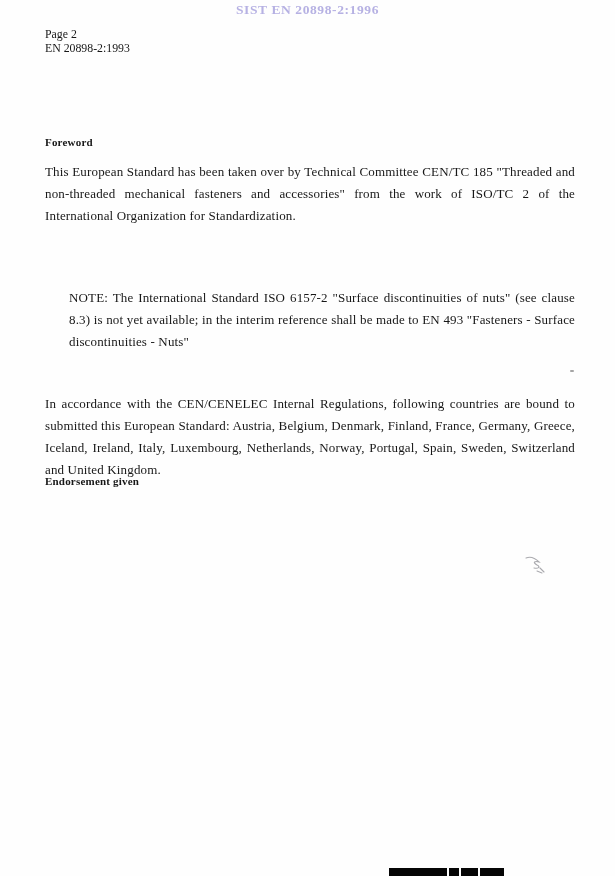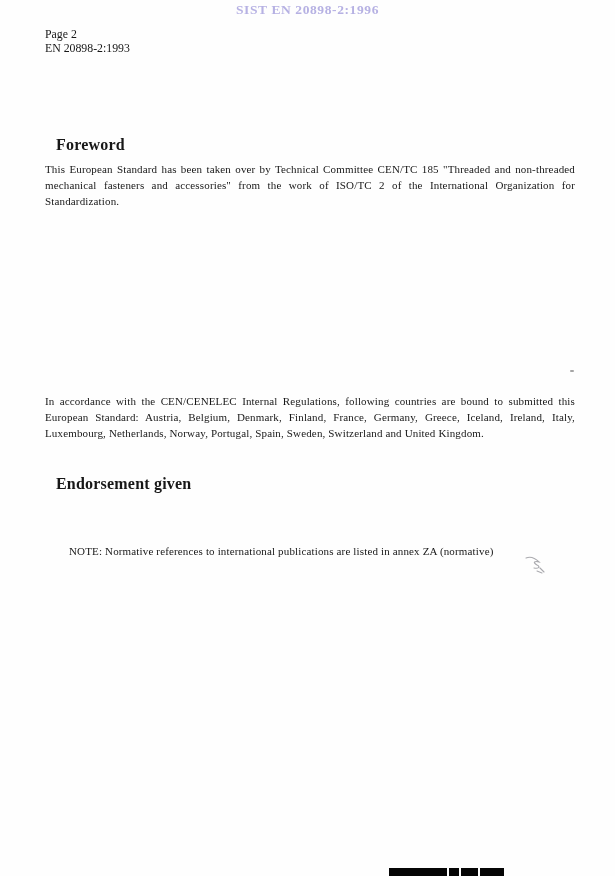--- a/index.html
+++ b/index.html
@@ -30,31 +30,31 @@
   .pageinfo {
     position: absolute;
     top: 27px;
     left: 45px;
     font-size: 11.8px;
     line-height: 14px;
     white-space: pre;
   }
   .heading {
     position: absolute;
-    left: 56px;
-    font-size: 16px;
+    left: 45px;
+    font-size: 11px;
     font-weight: bold;
     letter-spacing: 0.2px;
   }
   .para {
     position: absolute;
     left: 45px;
     width: 530px;
-    font-size: 11px;
-    line-height: 16px;
+    font-size: 13px;
+    line-height: 22px;
     letter-spacing: 0.15px;
     text-align: justify;
   }
   .para.note {
     left: 69px;
     width: 506px;
   }
   .pen-mark {
     position: absolute;
     left: 524px;
@@ -98,28 +98,28 @@
 
   <div class="pageinfo"><span>Page 2</span>
 <span>EN 20898-2:1993</span></div>
 
   <div class="heading" style="top:136px">Foreword</div>
 
   <div class="para" style="top:161px">This European Standard has been taken over by Technical Committee CEN/TC 185 "Threaded and non-threaded mechanical fasteners and accessories" from the work of ISO/TC 2 of the International Organization for Standardization.</div>
 
 
 
+  <div class="para note" style="top:287px">NOTE: The International Standard ISO 6157-2 "Surface discontinuities of nuts" (see clause 8.3) is not yet available; in the interim reference shall be made to EN 493 "Fasteners - Surface discontinuities - Nuts"</div>
 
 
   <div class="para" style="top:393px">In accordance with the CEN/CENELEC Internal Regulations, following countries are bound to submitted this European Standard: Austria, Belgium, Denmark, Finland, France, Germany, Greece, Iceland, Ireland, Italy, Luxembourg, Netherlands, Norway, Portugal, Spain, Sweden, Switzerland and United Kingdom.</div>
 
   <div class="heading" style="top:475px">Endorsement given</div>
 
 
-  <div class="para note" style="top:543px">NOTE: Normative references to international publications are listed in annex ZA (normative)</div>
 
   <div class="speck"></div>
 
   <svg class="pen-mark" viewBox="0 0 24 22">
     <path d="M2 4 C7 2, 12 5, 15 8 C11 7, 8 8, 13 11 C17 13, 14 15, 10 14 M16 14 L20 18 M13 17 L18 19" fill="none" stroke="#8e8e94" stroke-width="1.1" stroke-linecap="round"></path>
   </svg>
 
   <div class="barcode-fragment"></div>
 
 </div>

